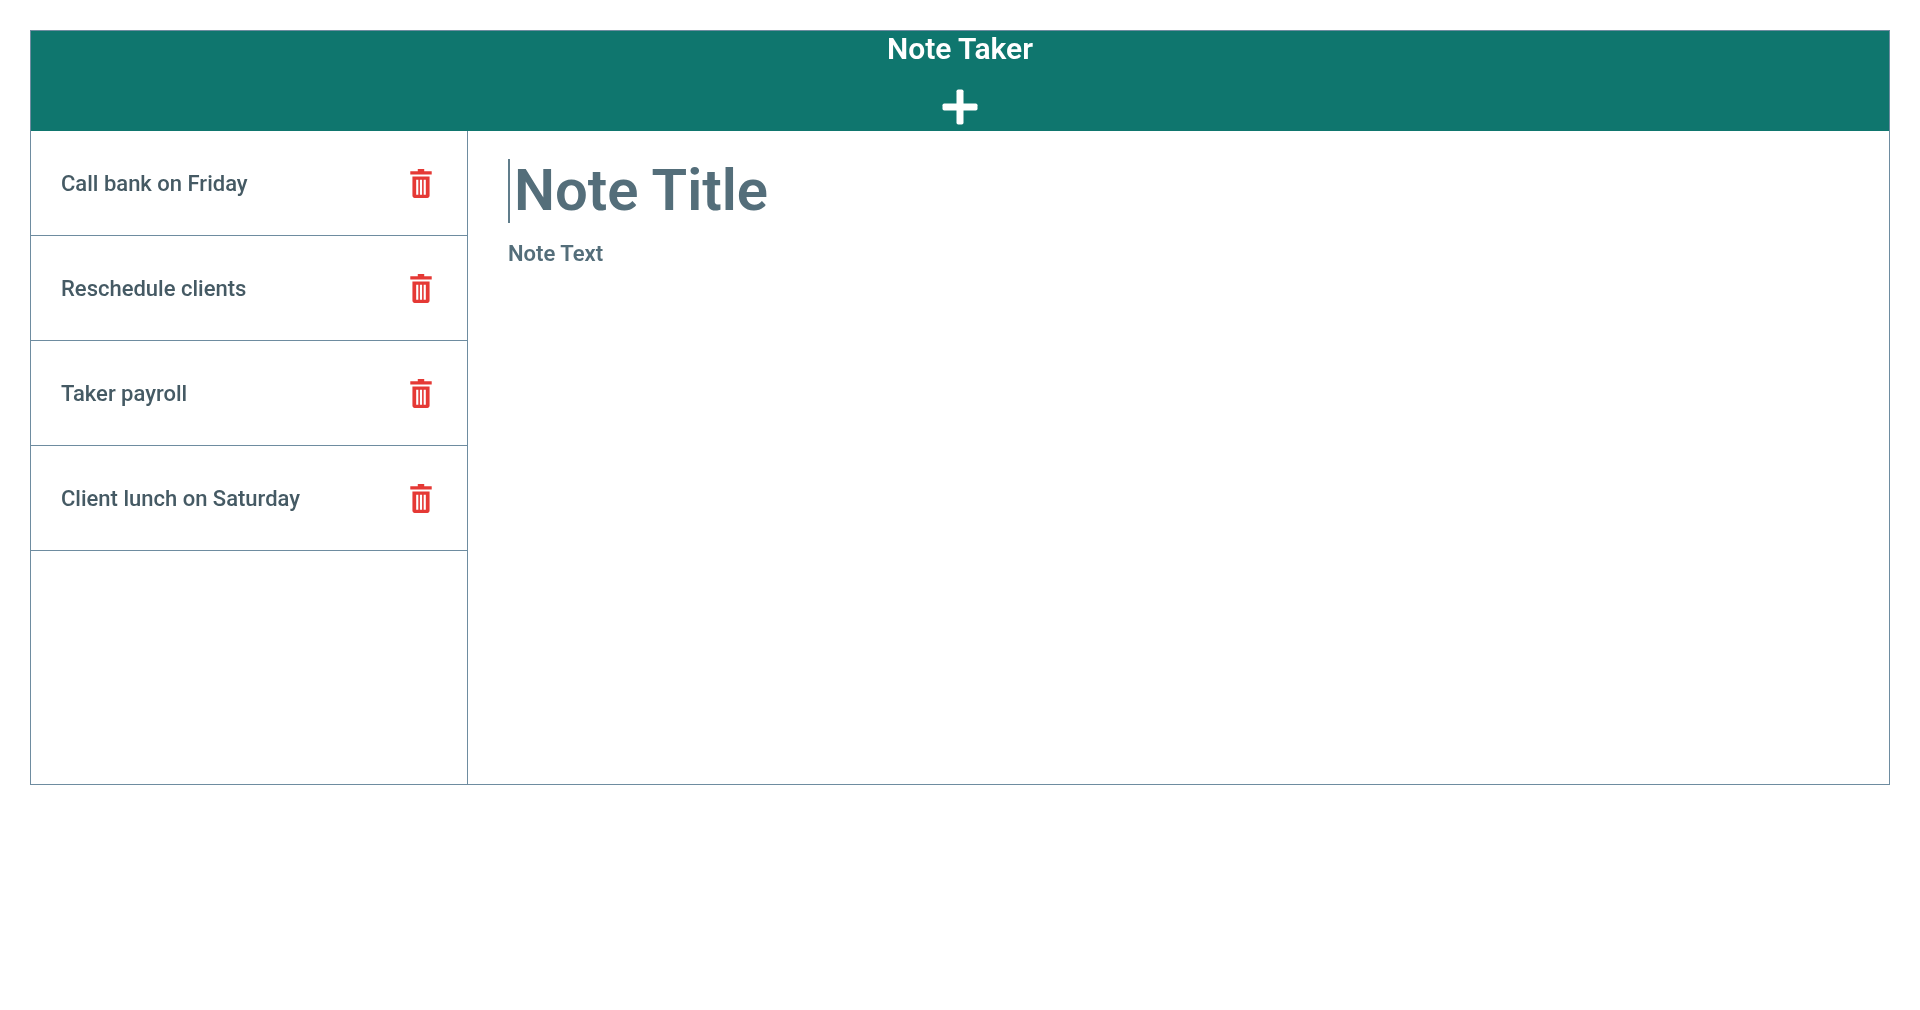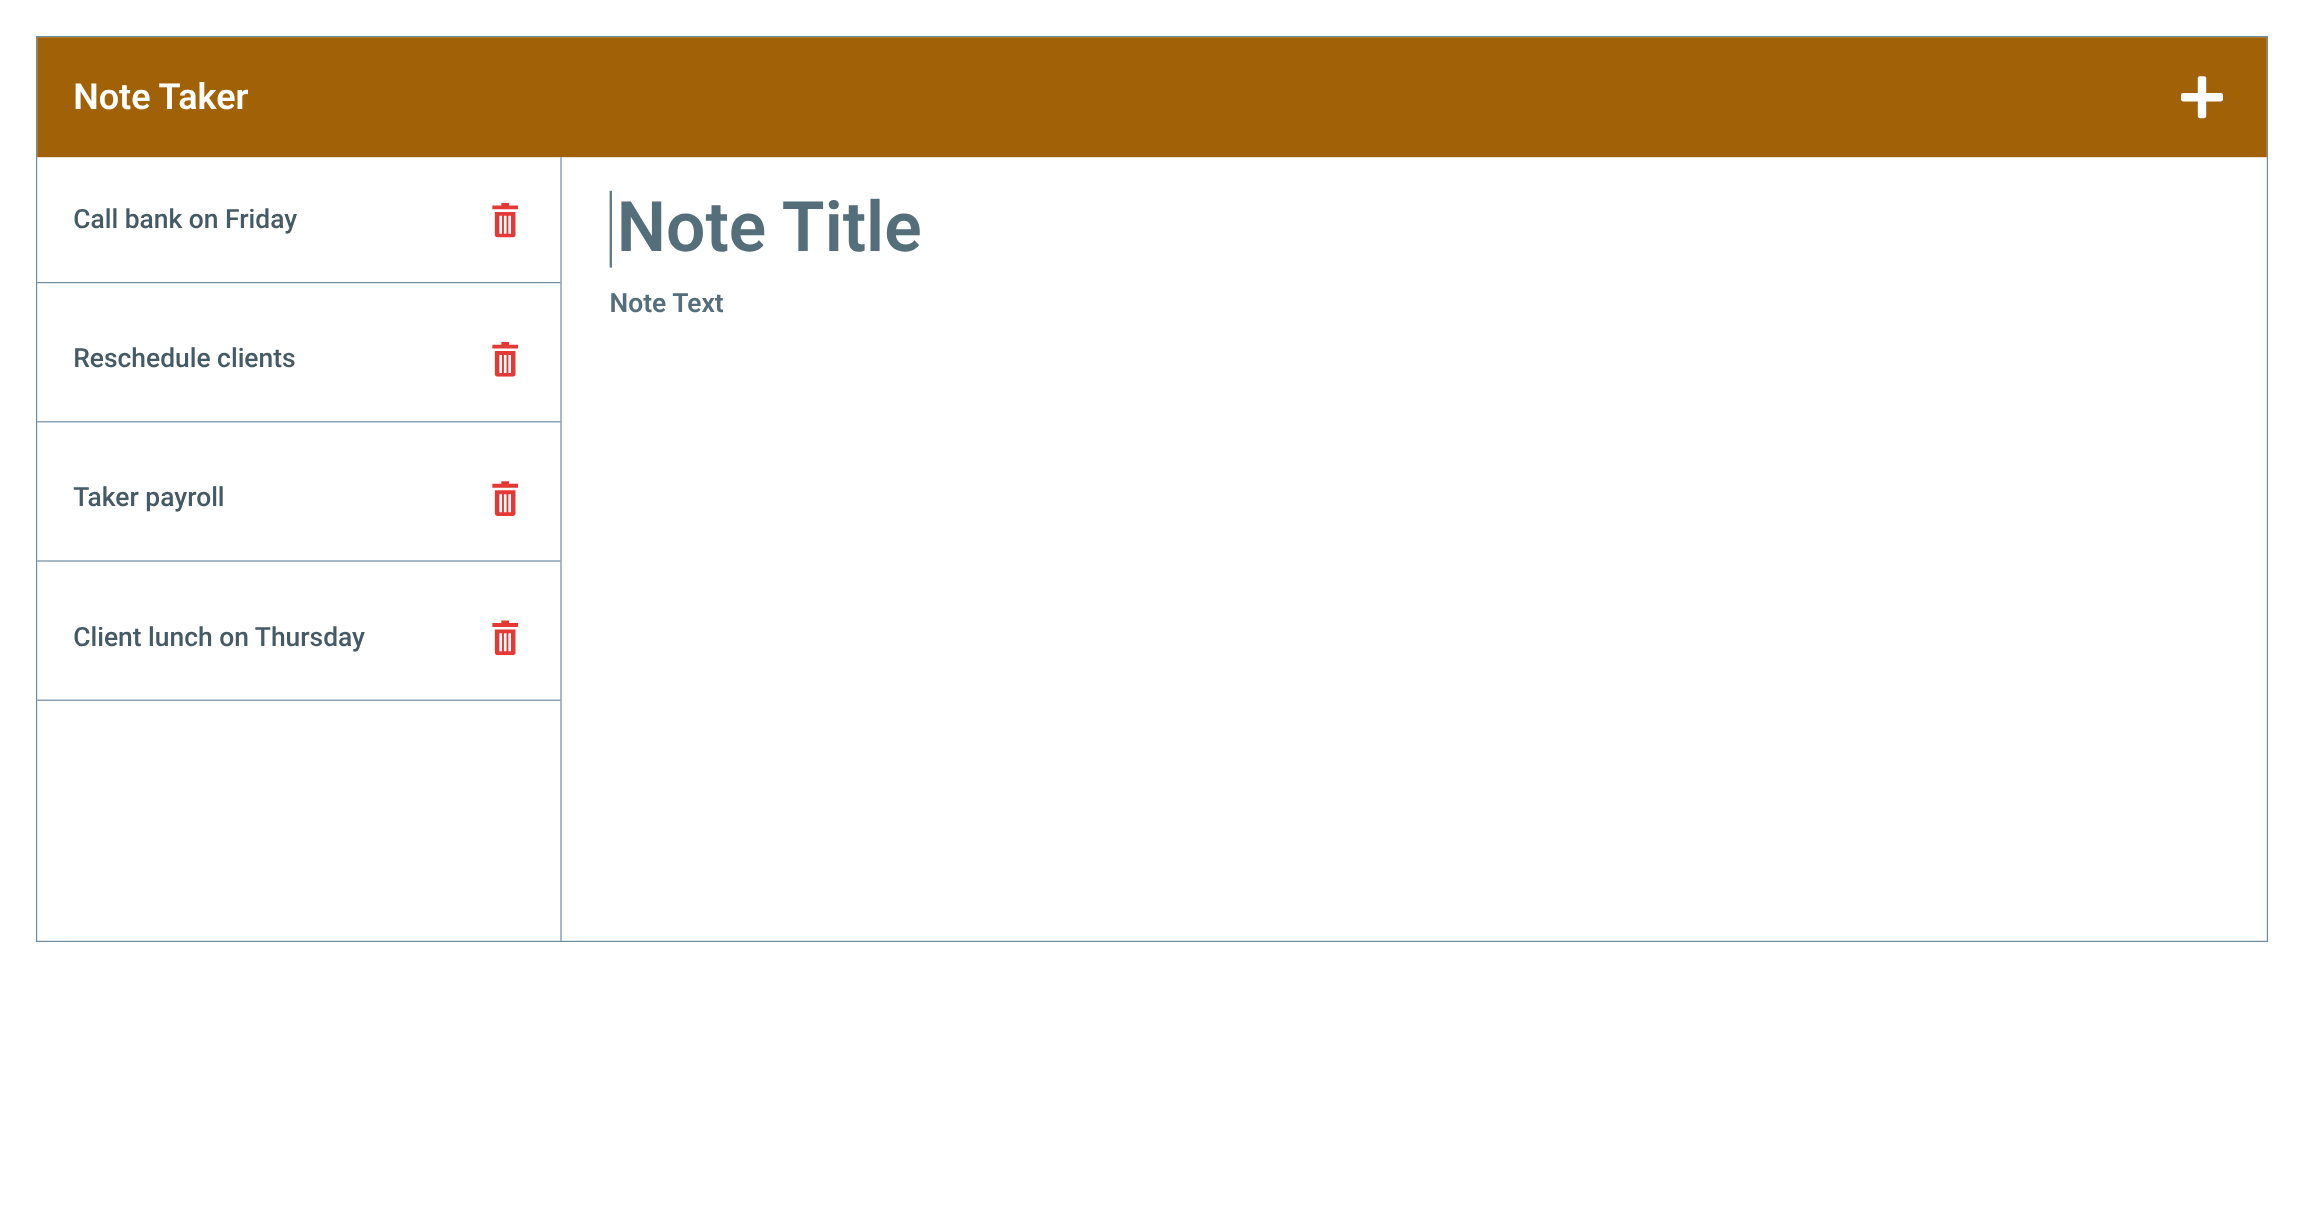--- a/index.html
+++ b/index.html
@@ -13,27 +13,28 @@
       padding: 30px;
     }
     .app-container {
       border: 1px solid #6e8ca0;
       width: 100%;
       height: 755px;
       display: flex;
       flex-direction: column;
     }
     .app-header {
-      background: #a16207;
+      background: #0f766e;
       color: #ffffff;
       display: flex;
       align-items: center;
       justify-content: space-between;
       padding: 0 30px;
       height: 100px;
+      flex-direction: column;
     }
     .app-title {
       font-size: 30px;
       font-weight: 600;
     }
     .add-button {
       cursor: pointer;
       display: flex;
       align-items: center;
       justify-content: center;
@@ -48,21 +49,20 @@
     .app-body {
       flex: 1;
       display: flex;
       min-height: 0;
     }
     .sidebar {
       width: 437px;
       border-right: 1px solid #6e8ca0;
       display: flex;
       flex-direction: column;
-      gap: 11px;
     }
     .note-item {
       border-bottom: 1px solid #6e8ca0;
       height: 105px;
       display: flex;
       align-items: center;
       justify-content: space-between;
       padding: 0 30px;
       cursor: pointer;
     }
@@ -164,21 +164,21 @@
         <span class="note-item-label">Taker payroll</span>
         <span class="trash-button">
           <svg viewBox="0 0 24 28">
             <path d="M9 1 L9 3 L2 3 L2 6 L22 6 L22 3 L15 3 L15 1 Z M4 8 L4 26 C4 27 5 28 6 28 L18 28 C19 28 20 27 20 26 L20 8 Z M7.5 11 L9.5 11 L9.5 25 L7.5 25 Z M11 11 L13 11 L13 25 L11 25 Z M14.5 11 L16.5 11 L16.5 25 L14.5 25 Z"></path>
           </svg>
         </span>
       </div>
 
 
       <div class="note-item">
-        <span class="note-item-label">Client lunch on Thursday</span>
+        <span class="note-item-label">Client lunch on Saturday</span>
         <span class="trash-button">
           <svg viewBox="0 0 24 28">
             <path d="M9 1 L9 3 L2 3 L2 6 L22 6 L22 3 L15 3 L15 1 Z M4 8 L4 26 C4 27 5 28 6 28 L18 28 C19 28 20 27 20 26 L20 8 Z M7.5 11 L9.5 11 L9.5 25 L7.5 25 Z M11 11 L13 11 L13 25 L11 25 Z M14.5 11 L16.5 11 L16.5 25 L14.5 25 Z"></path>
           </svg>
         </span>
       </div>
 
     </div>
     <div class="editor">
       <input class="note-title-input" type="text" placeholder="Note Title" style="">

